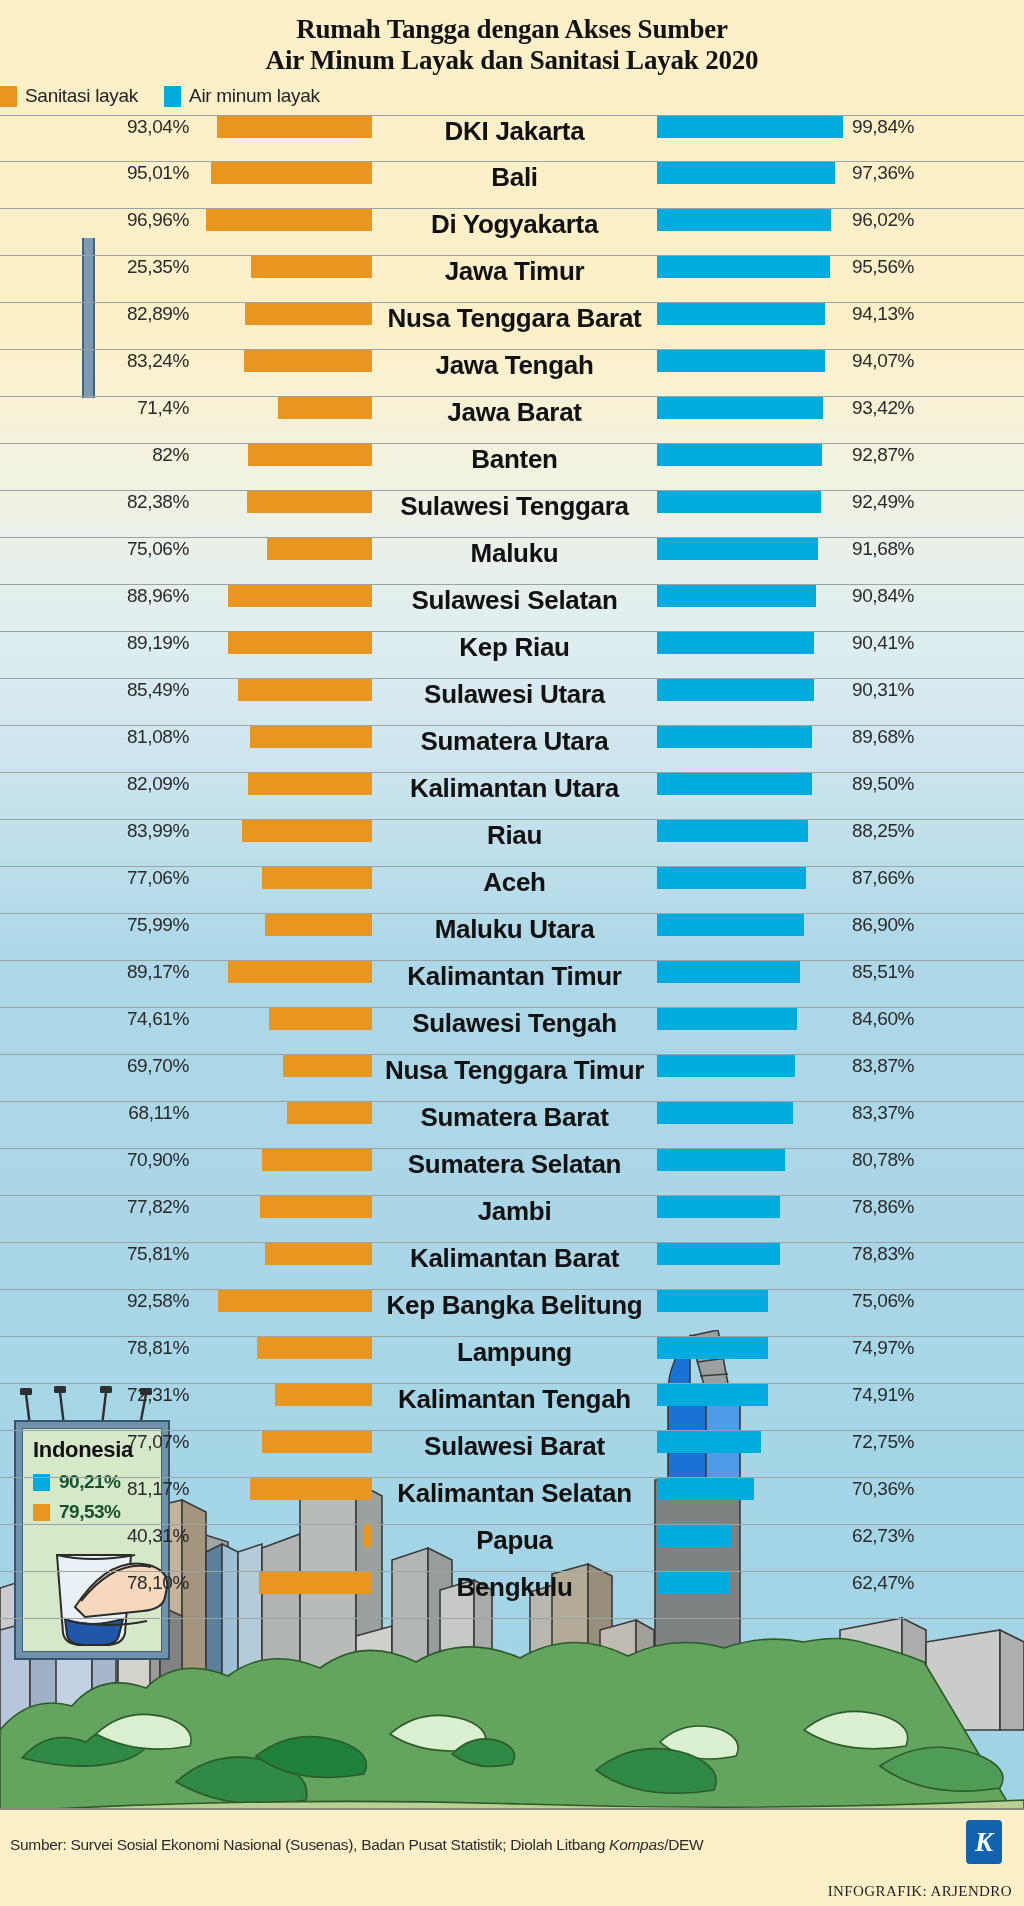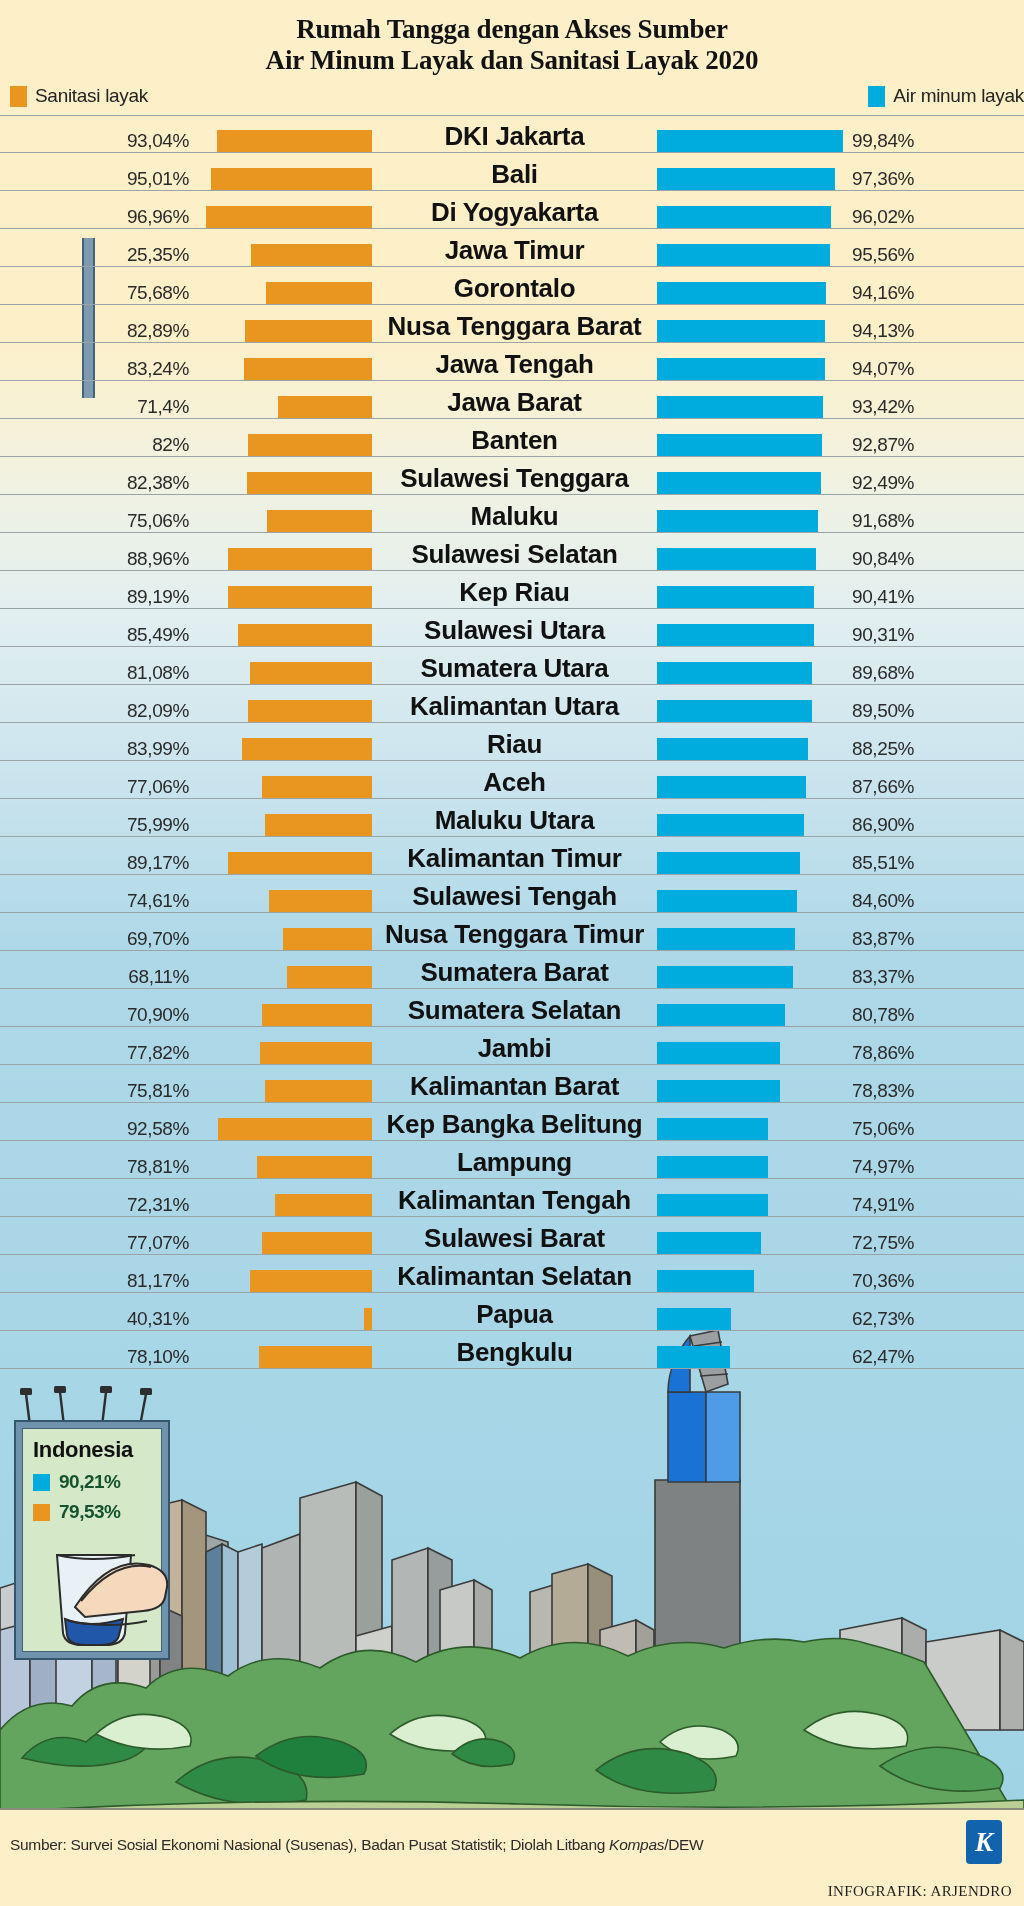--- a/index.html
+++ b/index.html
@@ -30,34 +30,34 @@
   .header { position:relative; padding-top:14px; text-align:center; z-index:6; }
   .title {
     font-family:"Liberation Serif", serif;
     font-weight:bold;
     font-size:27px;
     line-height:31px;
     color:#121212;
     letter-spacing:-0.2px;
   }
   .legend {
-    display:flex; justify-content:space-between; align-items:center;
-    gap:26px; margin-top:9px;padding-left:10px;
+    display:flex; justify-content:flex-start; align-items:center;
+    gap:26px; margin-top:9px;
   }
   .legend-item { display:flex; align-items:center; gap:8px; }
   .legend-swatch { width:17px; height:21px; display:block; }
   .legend-label { font-size:19px; color:#232323; letter-spacing:-0.3px; }
 
   
   .rows { position:relative; z-index:5; margin-top:8px; }
   .row {
     position:relative;
-    height:38px;
+    height:47px;
     display:flex;
-    align-items:flex-end;
+    align-items:flex-start;
     border-bottom:1.4px solid #9aa3a6;
   }
   .row:first-child { border-top:1.4px solid #9aa3a6; }
 
   .val-left {
     width:197px;
     text-align:right;
     padding-right:8px;
     font-size:19px;
     color:#2a2a2a;
@@ -220,31 +220,20 @@
       <div class="row">
         <div class="val-left">25,35%</div>
         <div class="bar-left-wrap">
           <div class="bar-left" style="width:121.3px;background:#e8961f"></div>
         </div>
         <div class="prov">Jawa Timur</div>
         <div class="bar-right-wrap">
           <div class="bar-right" style="width:172.7px;background:#00acde"></div>
         </div>
         <div class="val-right">95,56%</div>
-      </div>
-      <div class="row">
-        <div class="val-left">75,68%</div>
-        <div class="bar-left-wrap">
-          <div class="bar-left" style="width:106.4px;background:#e8961f"></div>
-        </div>
-        <div class="prov">Gorontalo</div>
-        <div class="bar-right-wrap">
-          <div class="bar-right" style="width:168.5px;background:#00acde"></div>
-        </div>
-        <div class="val-right">94,16%</div>
       </div>
       <div class="row">
         <div class="val-left">82,89%</div>
         <div class="bar-left-wrap">
           <div class="bar-left" style="width:126.7px;background:#e8961f"></div>
         </div>
         <div class="prov">Nusa Tenggara Barat</div>
         <div class="bar-right-wrap">
           <div class="bar-right" style="width:168.4px;background:#00acde"></div>
         </div>

